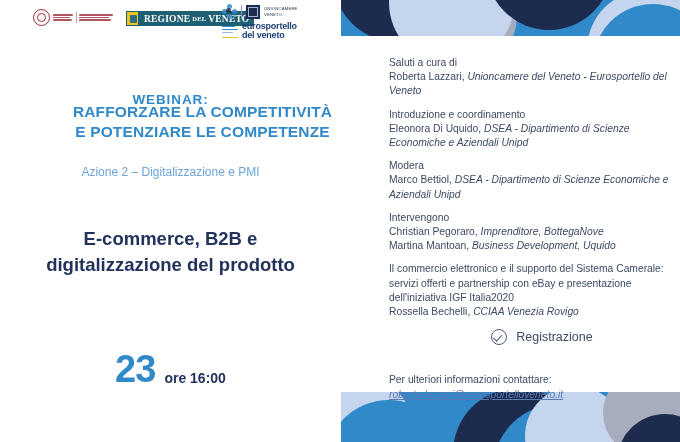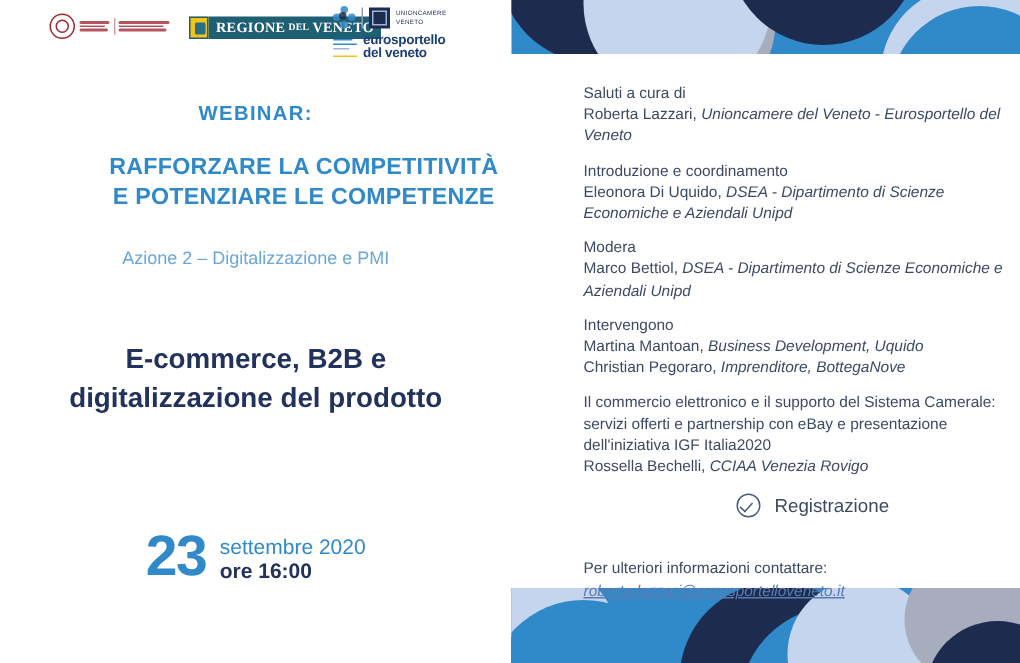--- a/index.html
+++ b/index.html
@@ -113,21 +113,21 @@
   }
   #logo-camere .eword {
     font-family: "Liberation Sans", sans-serif;
     font-size: 9px; color: #1d3f75; line-height: 1.0; letter-spacing: -.2px;
   }
   #logo-camere .eword b { font-weight: bold; }
   #logo-camere .eword .l2 { color: #1d3f75; }
 
   
   #webinar-label {
-    position: absolute; left: 0; top: 68px; width: 341px;
+    position: absolute; left: 0; top: 92px; width: 341px;
     text-align: center;
     font-size: 13.5px; font-weight: bold; color: #3089c8;
     letter-spacing: .9px;
   }
   #main-title {
     position: absolute; left: 0; top: 102px; width: 341px;
     text-align: center;
     font-size: 15.5px; font-weight: bold; color: #3089c8;
     line-height: 1.32; letter-spacing: .15px; padding-left: 32px;
   }
@@ -293,21 +293,20 @@
     <div id="action-line">Azione 2 – Digitalizzazione e PMI</div>
 
     <div id="session-title">
       <div>E-commerce, B2B e</div>
       <div>digitalizzazione del prodotto</div>
     </div>
 
     <div id="date-block">
       <div id="date-day">23</div>
       <div id="date-right">
-        <div id="date-month">settembre 2020</div>
         <div id="date-time">ore 16:00</div>
       </div>
     </div>
 
   </div>
 
   <div id="right-col">
 
     <div class="blk">
       <div class="hd">Saluti a cura di</div>
@@ -319,22 +318,22 @@
       <div><span class="nm">Eleonora Di Uquido, </span><i>DSEA - Dipartimento di Scienze Economiche e Aziendali Unipd</i></div>
     </div>
 
     <div class="blk">
       <div class="hd">Modera</div>
       <div><span class="nm">Marco Bettiol, </span><i>DSEA - Dipartimento di Scienze Economiche e Aziendali Unipd</i></div>
     </div>
 
     <div class="blk">
       <div class="hd">Intervengono</div>
+      <div><span class="nm">Christian Pegoraro, </span><i>Imprenditore, BottegaNove</i></div>
       <div><span class="nm">Martina Mantoan, </span><i>Business Development, Uquido</i></div>
-      <div><span class="nm">Christian Pegoraro, </span><i>Imprenditore, BottegaNove</i></div>
     </div>
 
     <div class="blk">
       <div class="hd">Il commercio elettronico e il supporto del Sistema Camerale: servizi offerti e partnership con eBay e presentazione dell'iniziativa IGF Italia2020</div>
       <div><span class="nm">Rossella Bechelli, </span><i>CCIAA Venezia Rovigo</i></div>
     </div>
 
     <div id="registration">
       <div class="chk"></div>
       <div class="lbl">Registrazione</div>

